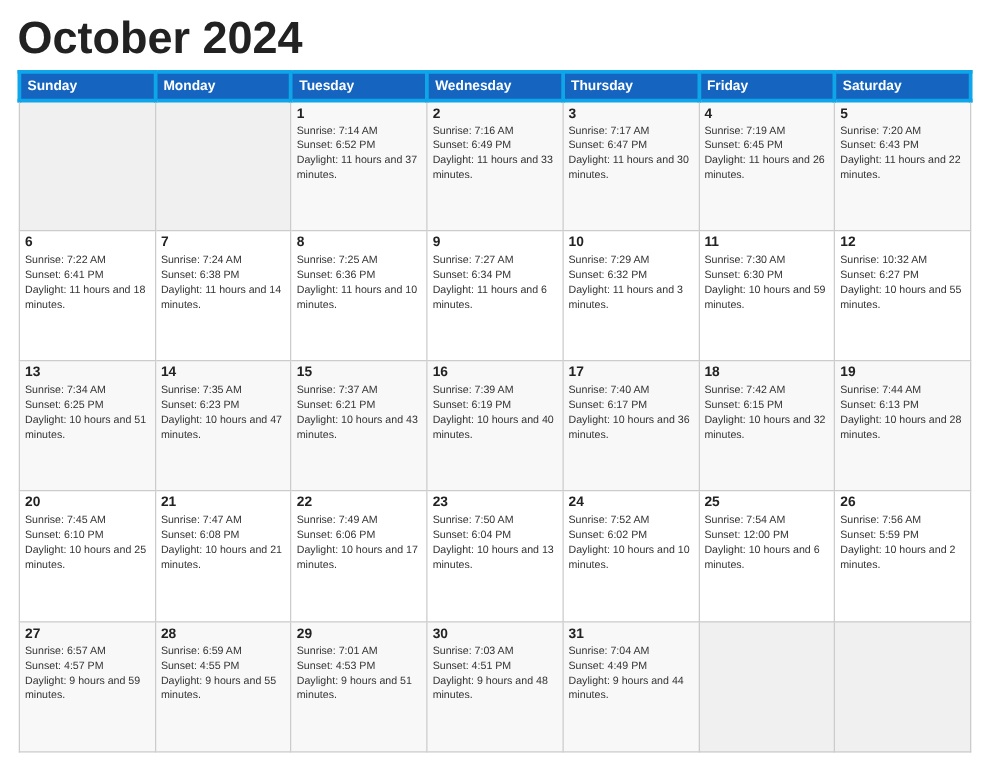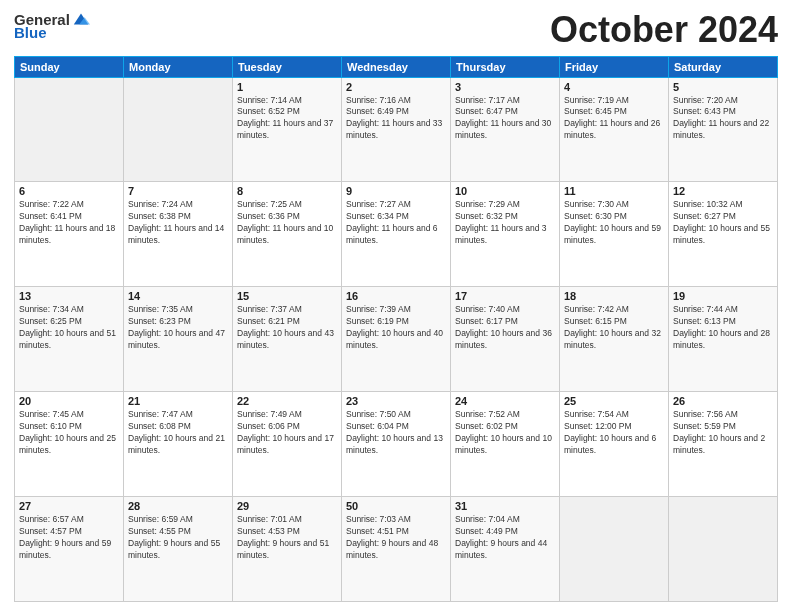--- a/index.html
+++ b/index.html
@@ -62,21 +62,21 @@
       flex: 1;
       table-layout: fixed;
     }
     .calendar thead tr th {
       background-color: #1565c0;
       color: #fff;
       font-size: 11px;
       font-weight: bold;
       padding: 4px 5px;
       text-align: left;
-      border: 1px solid #0ea5e9;
+      border: 3px solid #0ea5e9;
     }
     .calendar tbody tr td {
       border: 1px solid #ccc;
       vertical-align: top;
       padding: 3px 4px;
       font-size: 9px;
       color: #333;
       background: #fff;
       height: 80px;
     }
@@ -100,32 +100,20 @@
     }
     .empty-cell {
       background: #f0f0f0 !important;
     }
   </style>
 </head>
 <body>
 
 <div class="page">
   <div class="header">
-    <div class="logo">
-      <div style="display:flex;flex-direction:column;align-items:flex-start;">
-        <div style="display:flex;align-items:center;">
-          <span class="logo-text-general">General</span>
-          <svg class="logo-icon" viewBox="0 0 20 20" xmlns="http://www.w3.org/2000/svg">
-            <polygon points="2,16 10,4 18,16" fill="#1565c0"></polygon>
-            <polygon points="8,16 14,8 20,16" fill="#42a5f5" opacity="0.7"></polygon>
-          </svg>
-        </div>
-        <span class="logo-text-blue" style="margin-top:-4px;">Blue</span>
-      </div>
-    </div>
     <div class="title-block">
       <div class="month-title">October 2024</div>
     </div>
   </div>
 
   <table class="calendar">
     <thead>
       <tr>
         <th>Sunday</th>
         <th>Monday</th>
@@ -316,21 +304,21 @@
 Sunset: 4:55 PM
 Daylight: 9 hours and 55 minutes.</div>
           </td>
           <td>
             <span class="day-number">29</span>
             <div class="day-info" style="white-space: pre-line;">Sunrise: 7:01 AM
 Sunset: 4:53 PM
 Daylight: 9 hours and 51 minutes.</div>
           </td>
           <td>
-            <span class="day-number">50</span>
+            <span class="day-number">30</span>
             <div class="day-info" style="white-space: pre-line;">Sunrise: 7:03 AM
 Sunset: 4:51 PM
 Daylight: 9 hours and 48 minutes.</div>
           </td>
           <td>
             <span class="day-number">31</span>
             <div class="day-info" style="white-space: pre-line;">Sunrise: 7:04 AM
 Sunset: 4:49 PM
 Daylight: 9 hours and 44 minutes.</div>
           </td>

